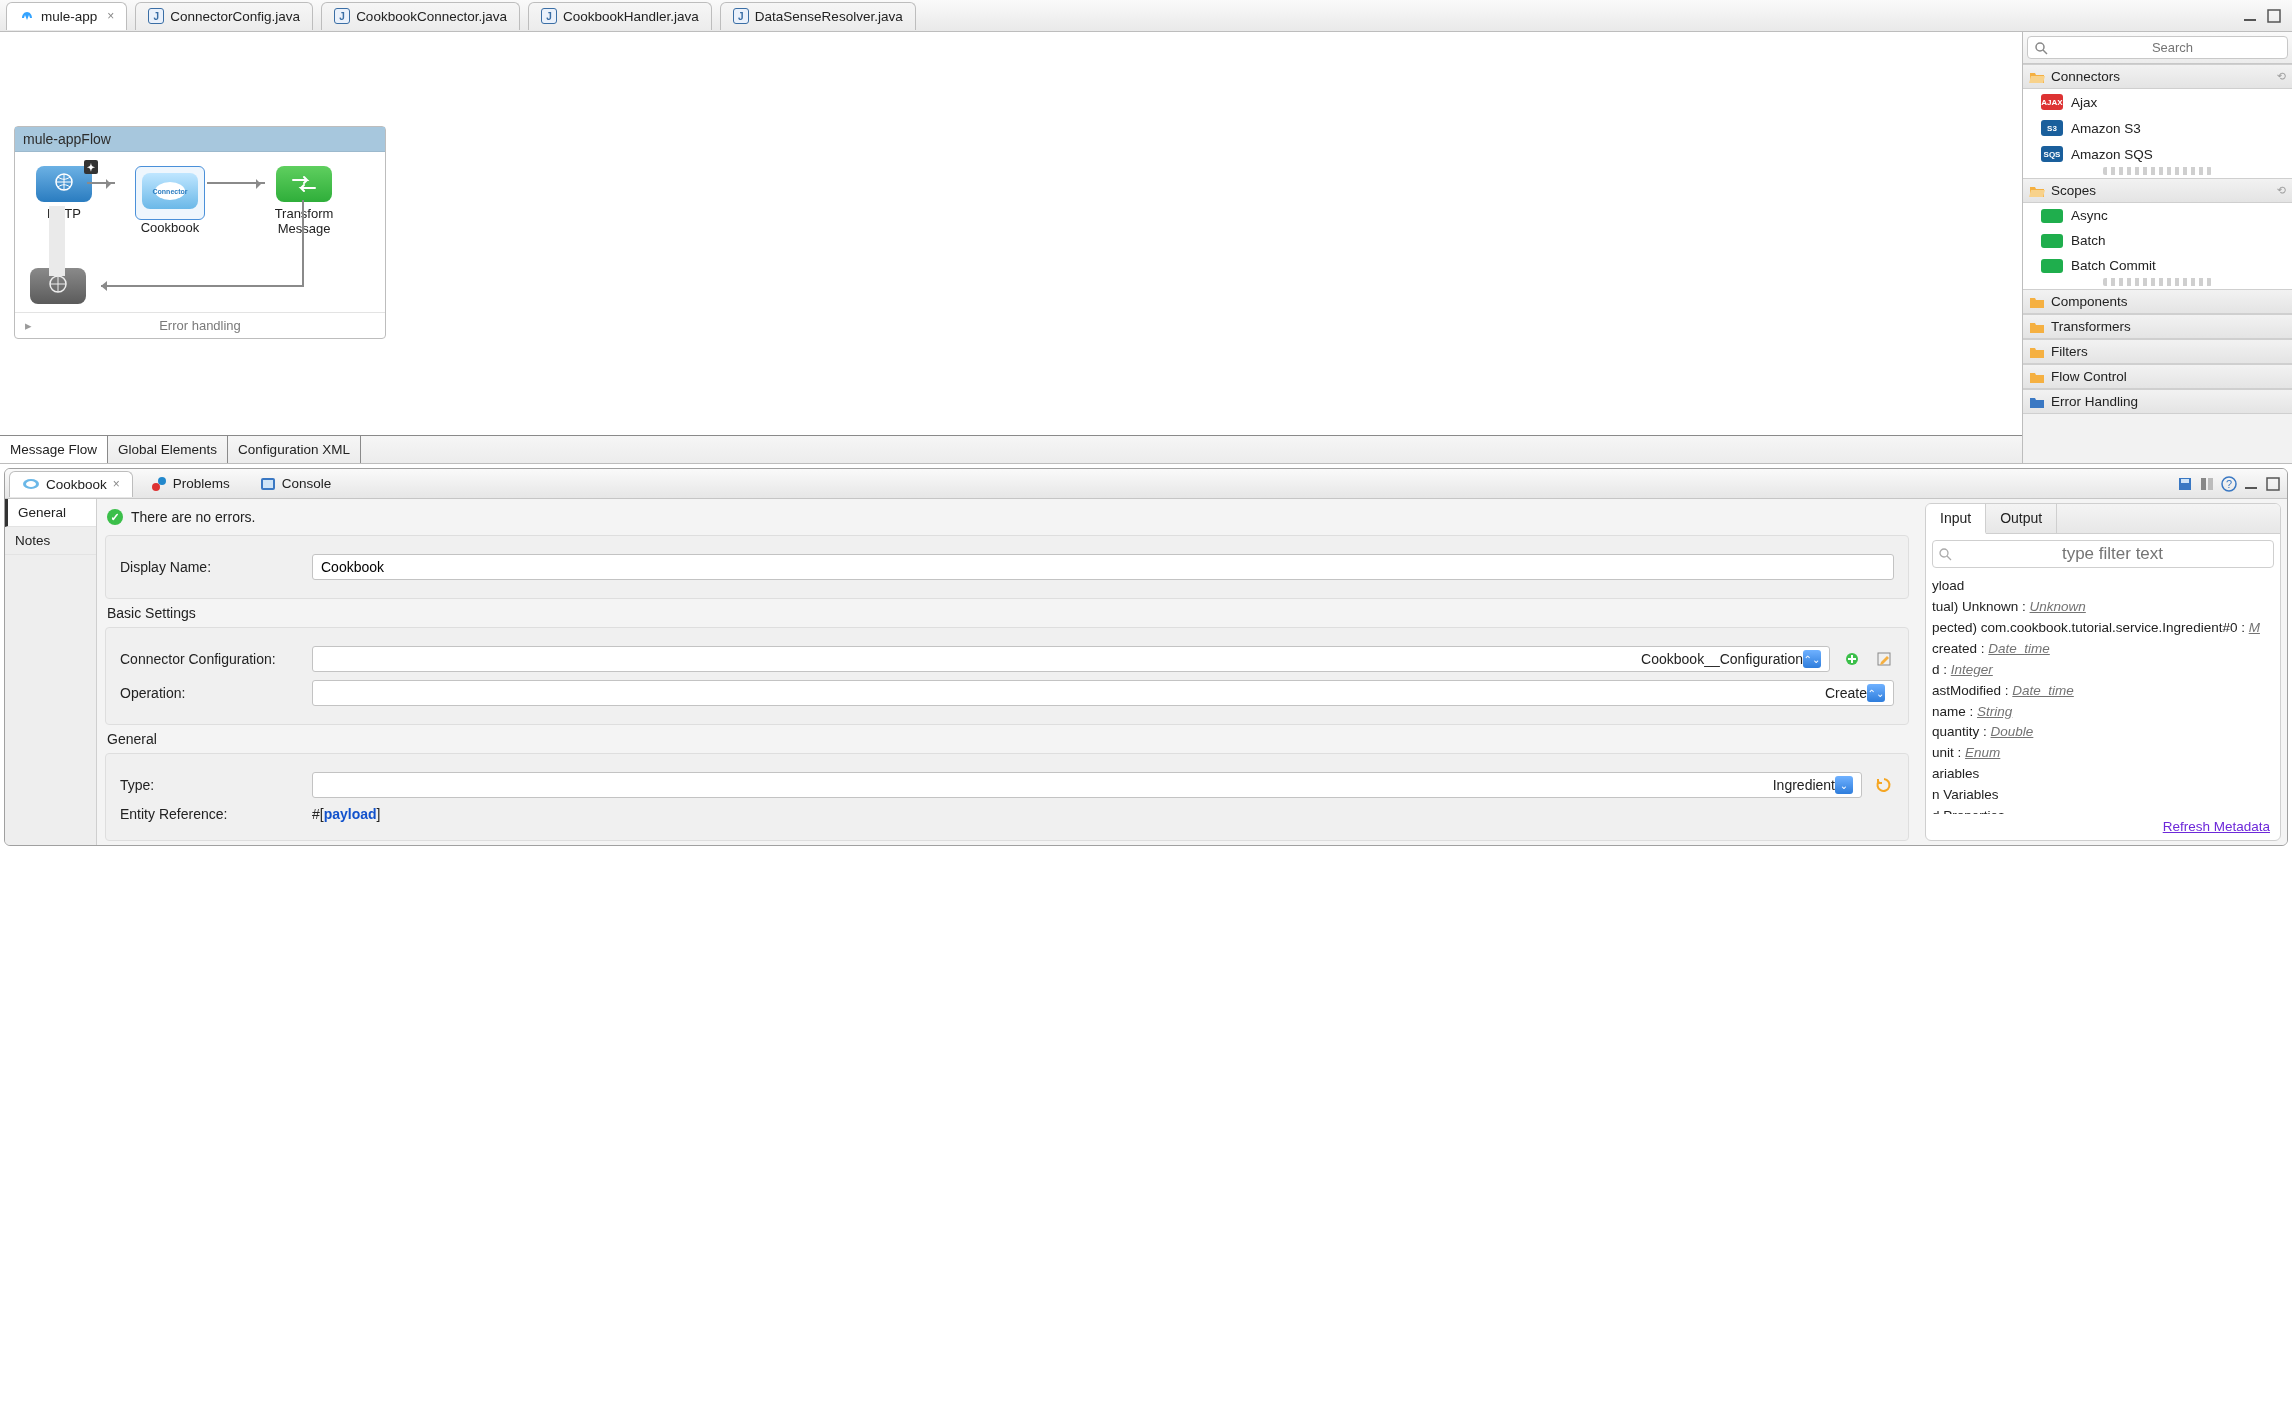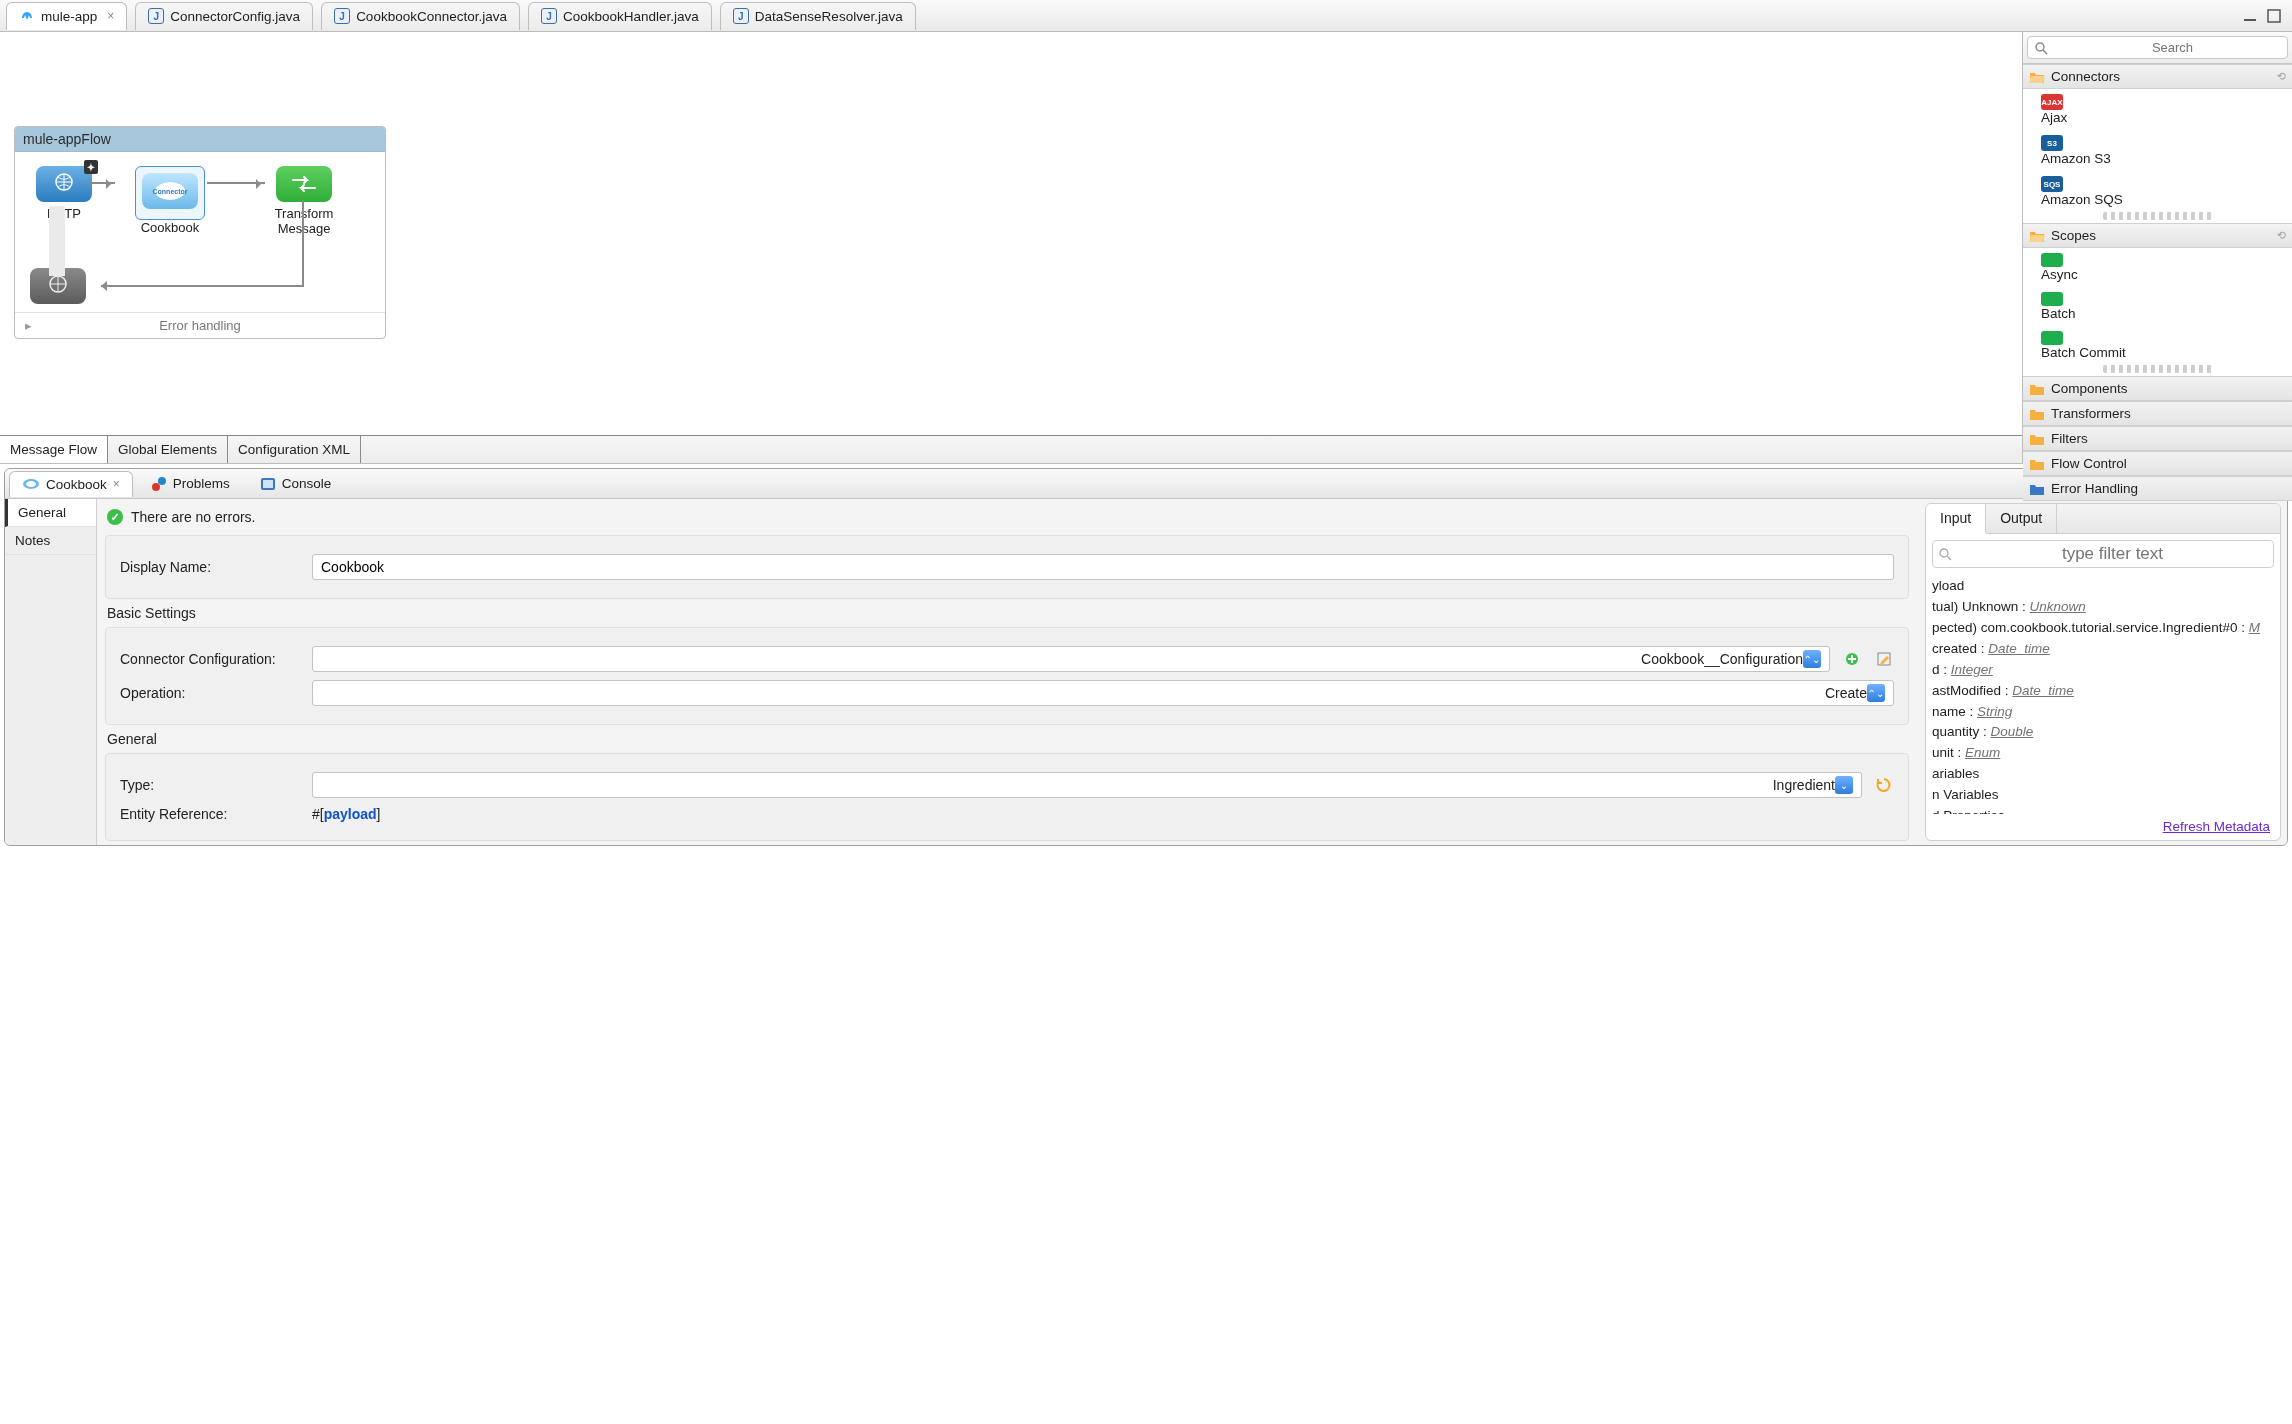--- a/index.html
+++ b/index.html
@@ -54,21 +54,21 @@
   .harrow::after { content:""; position:absolute; right:-1px; top:-5px; border:5px solid transparent; border-left-color:#8a8a8a;}
 
   
   .palette { width:270px; border-left:1px solid #bdbdbd; background:#f2f2f2; display:flex; flex-direction:column;}
   .pal-search { padding:4px; background:linear-gradient(#fafafa,#ececec); border-bottom:1px solid #c8c8c8;}
   .pal-search-inner { display:flex; align-items:center; gap:16px; background:#fff; border:1px solid #c8c8c8; border-radius:4px; padding:2px 6px;}
   .pal-search-inner input { flex:1; border:0; outline:0; font-size:13px; text-align:center; color:#555;}
   .pal-cat { background:linear-gradient(#f2f2f2,#e4e4e4); border-top:1px solid #cfcfcf; border-bottom:1px solid #cfcfcf; padding:4px 6px; display:flex; align-items:center; gap:6px; font-size:13.5px; cursor:pointer; position:relative;}
   .pal-cat .pin { margin-left:auto; color:#a0a0a0; font-size:11px;}
   .pal-items { background:#fff; }
-  .pal-item { display:flex; align-items:flex-start; gap:0; padding:5px 10px 5px 18px; font-size:13.5px; cursor:pointer;flex-direction:column;}
+  .pal-item { display:flex; align-items:flex-end; gap:8px; padding:5px 10px 5px 18px; font-size:13.5px; cursor:pointer;}
   .pal-more { height:8px; background:repeating-linear-gradient(90deg,#cfcfcf 0 4px, transparent 4px 8px); margin:0 80px 3px 80px; border-radius:2px;}
   .folder-icon { width:16px; height:14px; display:inline-block;}
   .item-badge { width:22px; height:16px; border-radius:3px; display:flex; align-items:center; justify-content:center; font-size:8px; font-weight:bold; color:#fff;}
   .ajax-badge{ background:#d33;}
   .s3-badge{ background:#1a5f9c;}
   .sqs-badge{ background:#1a5f9c;}
   .scope-badge{ background:#1fae4d; width:22px; height:14px;}
 
   
   .bottom-panel { border:1px solid #a0a0a0; border-radius:6px; margin:4px 4px 0 4px; background:#f2f2f2; height:378px; display:flex; flex-direction:column; overflow:hidden;}

